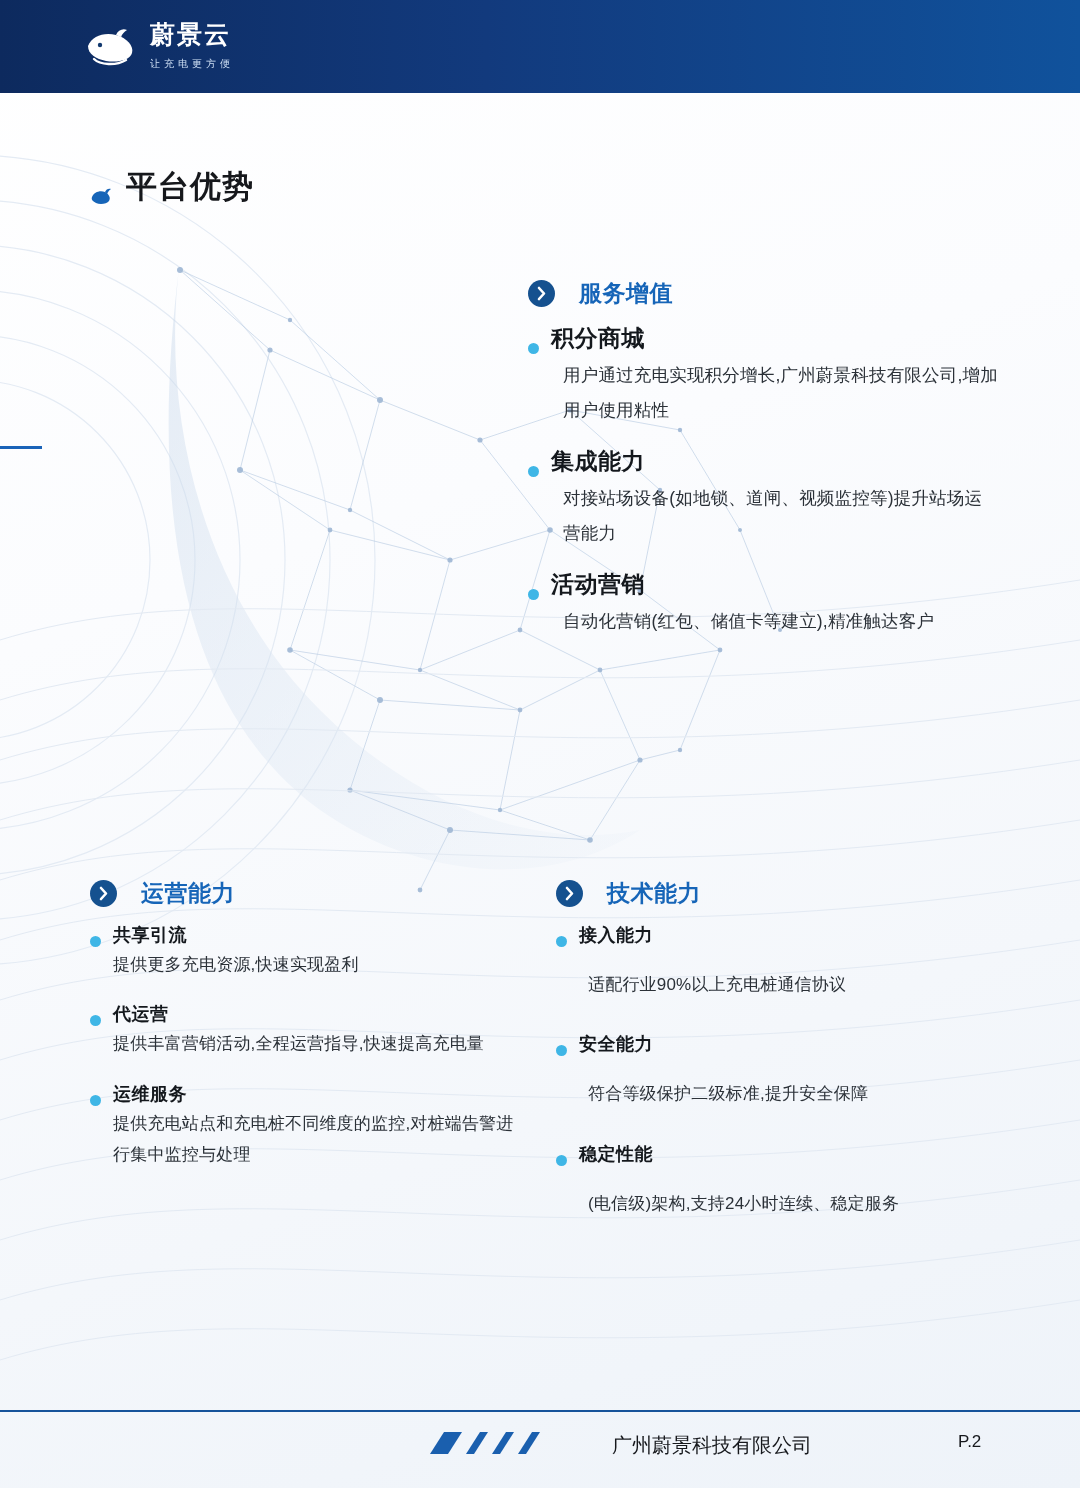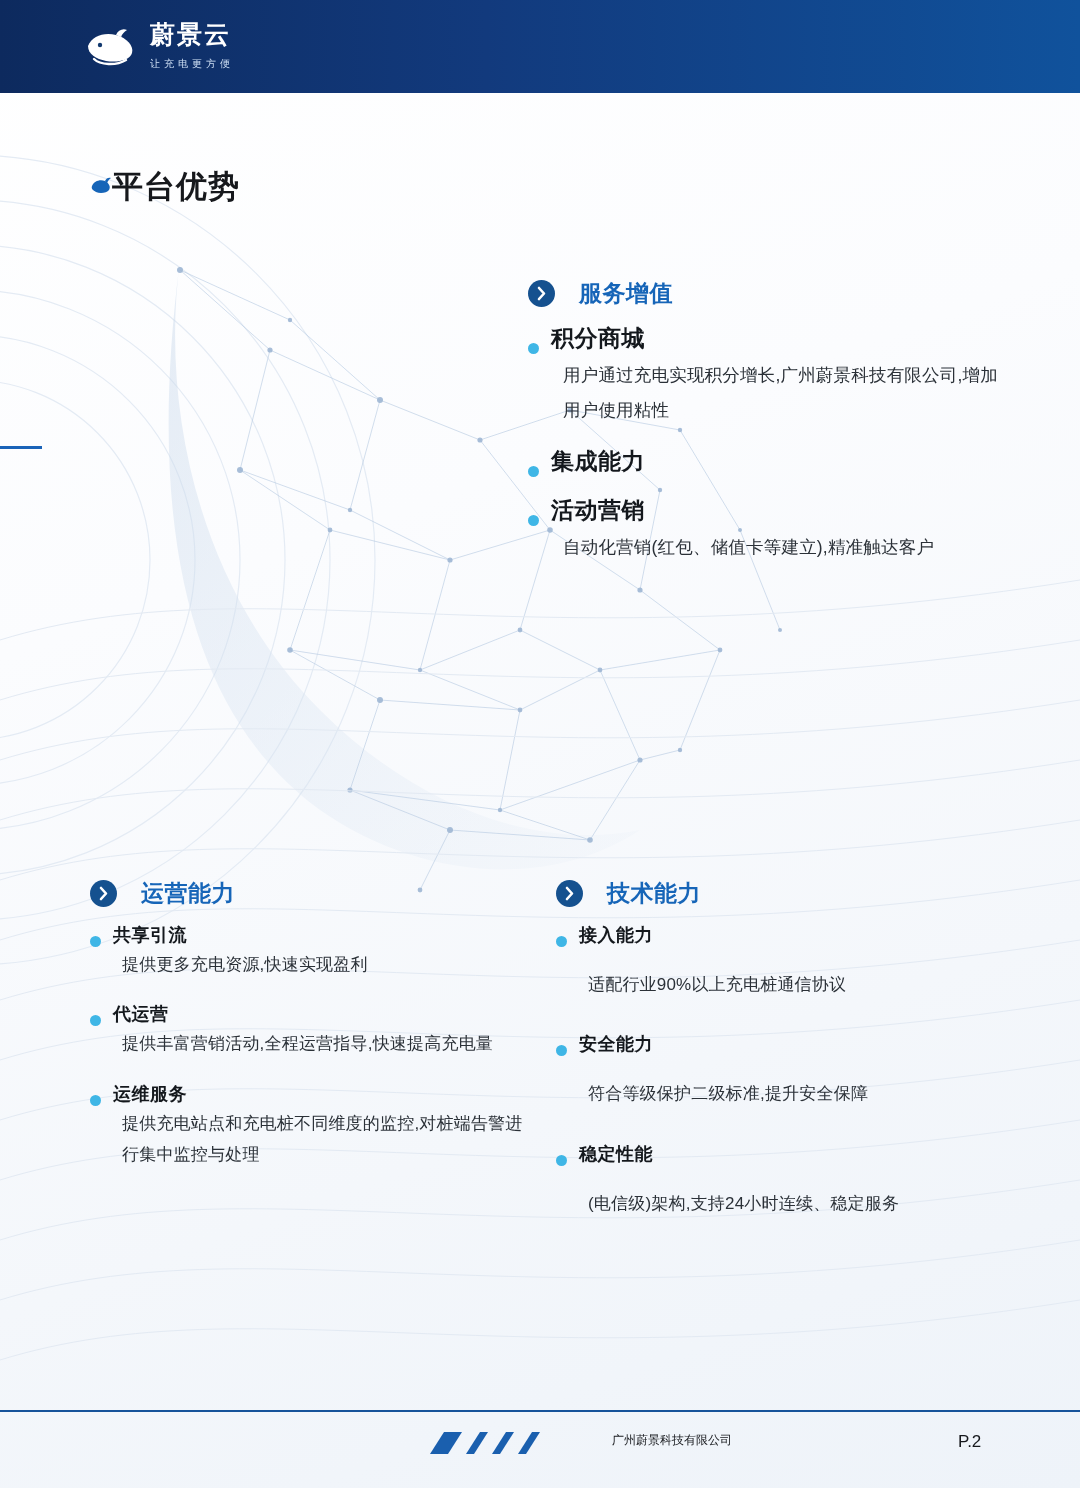--- a/index.html
+++ b/index.html
@@ -45,21 +45,21 @@
   .arc-rings { position: absolute; left: -180px; top: 150px; width: 820px; height: 820px; }
   .left-blue-bar {
     position: absolute; left: 0; top: 446px; width: 42px; height: 3px;
     background: #1a63b8;
   }
   .wave-lines { position: absolute; left: 0; top: 520px; width: 1080px; height: 900px; }
 
   
   .sec-title {
     position: absolute; left: 90px; top: 166px;
-    display: flex; align-items: center; 
+    display: flex; align-items: flex-end; gap: 14px;
   }
   .sec-title .title-icon { width: 22px; height: 20px; }
   .sec-title h1 {
     margin: 0; font-size: 31px; color: #16181c; font-weight: 700; letter-spacing: 1px;
   }
 
   
   .group { position: absolute; }
   .group-head { display: flex; align-items: center; gap: 24px; margin-bottom: 14px; }
   .chev {
@@ -85,37 +85,37 @@
     font-size: 17px; color: #2b3138; line-height: 1.75; letter-spacing: .2px;
   }
 
   
   #grp-service { left: 528px; top: 278px; width: 470px; }
   #grp-service .item-desc { margin-left: 35px; margin-top: 4px; font-size: 17.5px; line-height: 2; }
   #grp-service .item { margin-bottom: 18px; }
   #grp-service .item-title { font-size: 23px; }
 
   #grp-ops { left: 90px; top: 878px; width: 440px; }
-  #grp-ops .item-desc { margin-left: 32px; margin-top: 2px; line-height: 1.85; }
+  #grp-ops .item-desc { margin-left: 23px; margin-top: 2px; line-height: 1.85; }
   #grp-ops .item { margin-bottom: 22px; }
 
   #grp-tech { left: 556px; top: 878px; width: 450px; }
   #grp-tech .item-desc { margin-left: 32px; margin-top: 22px; line-height: 1.85; }
   #grp-tech .item { margin-bottom: 32px; }
 
   
   .footer { position: absolute; left: 0; bottom: 0; width: 1080px; height: 90px; }
   .footer-rule {
     position: absolute; left: 0; top: 12px; width: 1080px; height: 2px;
     background: #16539a;
   }
   .footer-slashes { position: absolute; left: 430px; top: 34px; }
   .footer-company {
     position: absolute; left: 612px; top: 34px;
-    font-size: 12px; color: #16181c;
+    font-size: 20px; color: #16181c;
   }
   .footer-page {
     position: absolute; left: 958px; top: 34px;
     font-size: 17px; color: #16181c;
   }
 </style>
 </head>
 <body>
 
 <div class="page">
@@ -249,20 +249,21 @@
         <span class="item-title">积分商城</span>
       </div>
       <div class="item-desc">用户通过充电实现积分增长,广州蔚景科技有限公司,增加用户使用粘性</div>
     </div>
 
     <div class="item">
       <div class="item-head">
         <span class="dot"></span>
         <span class="item-title">集成能力</span>
       </div>
+      <div class="item-desc">对接站场设备(如地锁、道闸、视频监控等)提升站场运营能力</div>
     </div>
 
     <div class="item">
       <div class="item-head">
         <span class="dot"></span>
         <span class="item-title">活动营销</span>
       </div>
       <div class="item-desc">自动化营销(红包、储值卡等建立),精准触达客户</div>
     </div>
   </div>

